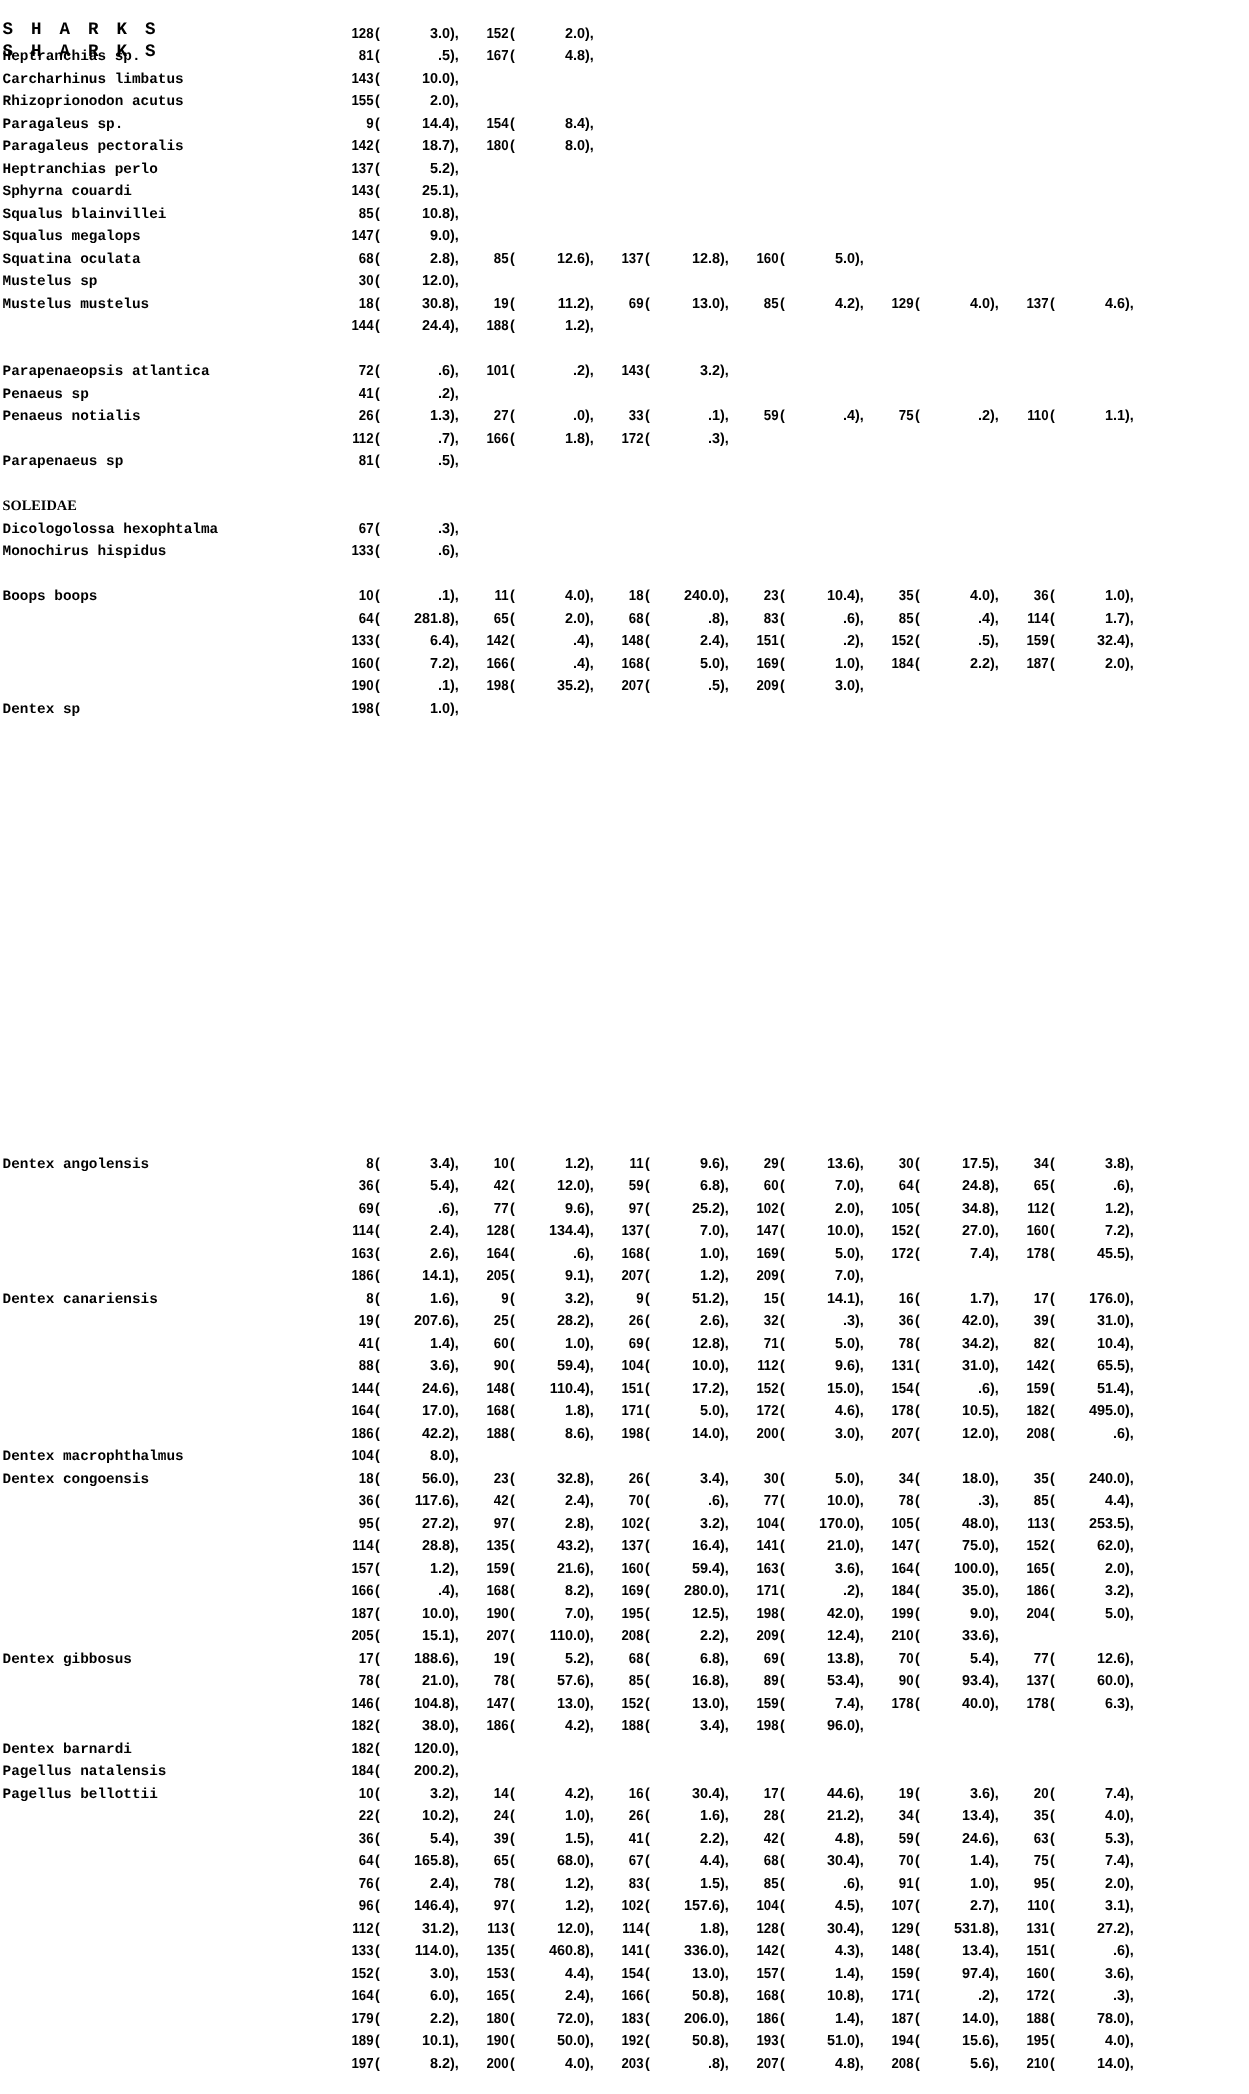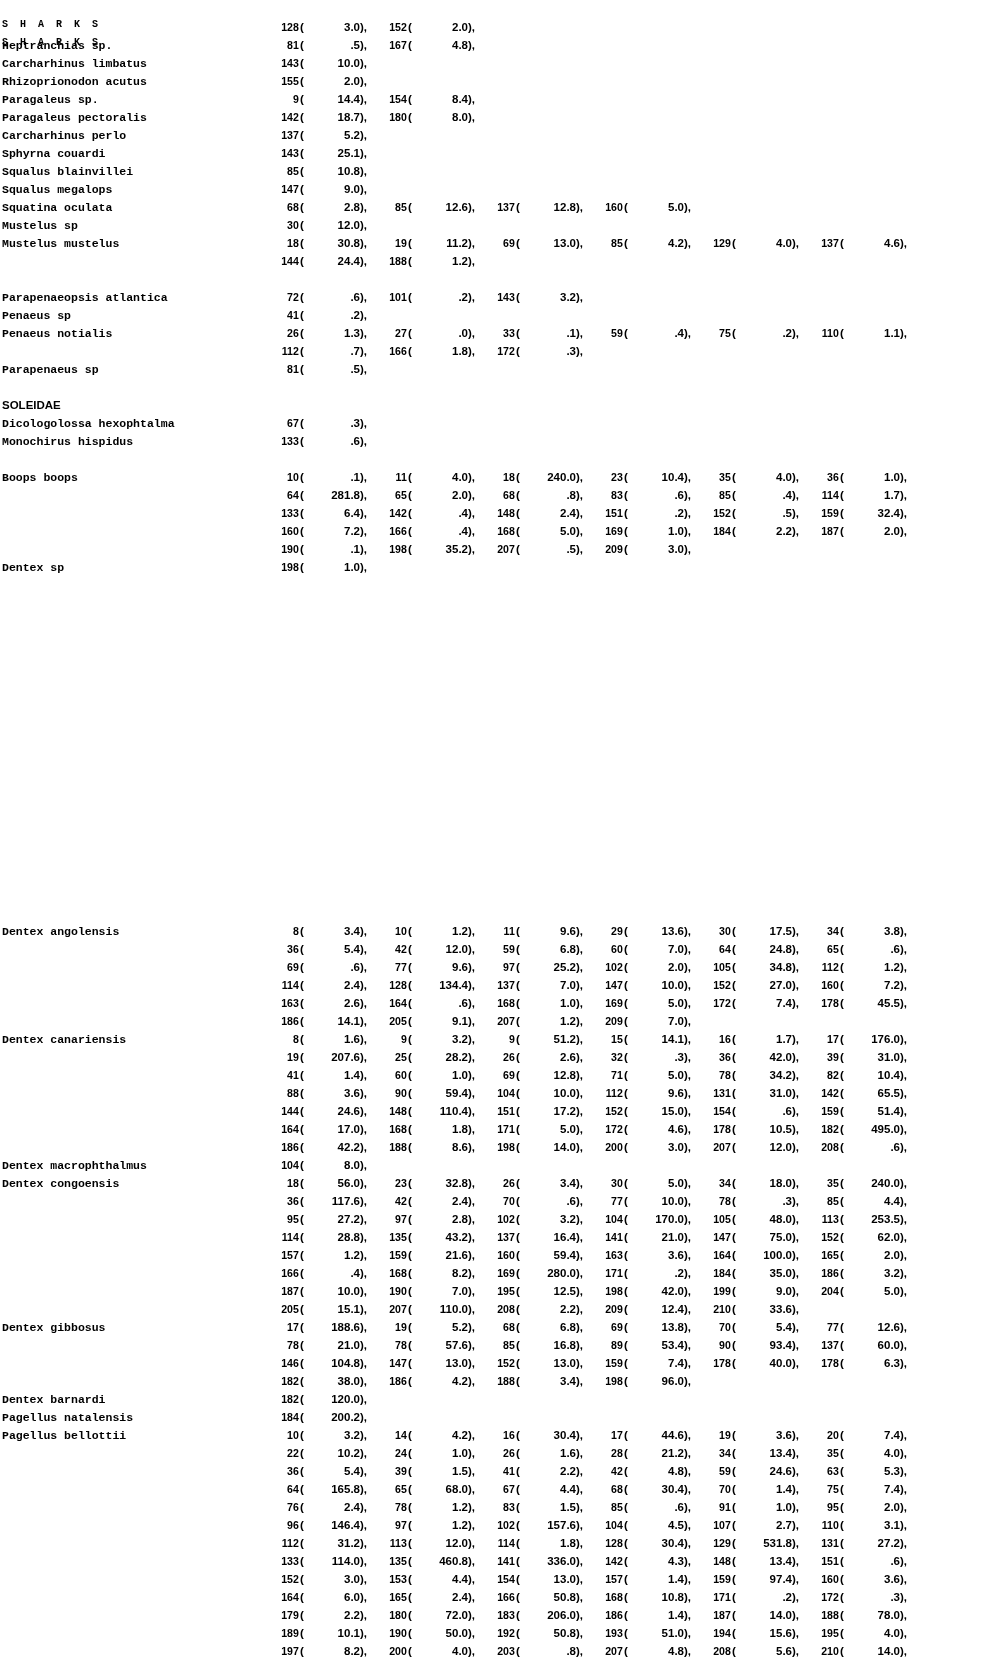--- a/index.html
+++ b/index.html
@@ -8,41 +8,41 @@
       font-family: "DejaVu Sans Mono", monospace;
       color: #000;
     }
     .block { position: absolute; left: 2px; width: 990px; }
     .line {
       display: flex; height: 18px; align-items: center;
       font-size: 11.2px; font-weight: bold; white-space: pre;
       letter-spacing: 0px;
     }
     .name { width: 268px; font-family: "Liberation Mono", monospace; font-size: 11.5px; }
-    .heading { font-family: "Liberation Mono", monospace; font-size: 10px; letter-spacing: 3px; margin-top: 30px; }
-    .family { font-family: Liberation Sans, sans-serif; font-size: 11.5px; }
+    .heading { font-family: "Liberation Mono", monospace; font-size: 14px; letter-spacing: 3px; margin-top: 30px; }
+    .family { font-family: Liberation Serif, serif; font-size: 11.5px; }
     .vals { display: flex; }
     .e { display: flex; width: 108px; }
     .st { width: 30px; text-align: right; font-family: "Liberation Sans", sans-serif; font-size: 11.5px; transform: scaleX(0.92); }
     .vl { width: 54px; text-align: right; font-family: "Liberation Sans", sans-serif; font-size: 11.5px; }
     .pr { width: 6px; font-family: "Liberation Sans", sans-serif; font-size: 11.5px; }
     .gap { height: 18px; }
   </style>
 </head>
 <body>
 
 <div class="block" id="block-top" style="top:0px;">
     <div class="line"><span class="heading">S H A R K S</span></div>
     <div class="line"><span class="name heading">S H A R K S</span><span class="vals"><span class="e"><span class="st">128</span><span class="pr">(</span><span class="vl">3.0</span><span class="pr">),</span></span><span class="e"><span class="st">152</span><span class="pr">(</span><span class="vl">2.0</span><span class="pr">),</span></span></span></div>
     <div class="line"><span class="name">Heptranchias sp.</span><span class="vals"><span class="e"><span class="st">81</span><span class="pr">(</span><span class="vl">.5</span><span class="pr">),</span></span><span class="e"><span class="st">167</span><span class="pr">(</span><span class="vl">4.8</span><span class="pr">),</span></span></span></div>
     <div class="line"><span class="name">Carcharhinus limbatus</span><span class="vals"><span class="e"><span class="st">143</span><span class="pr">(</span><span class="vl">10.0</span><span class="pr">),</span></span></span></div>
     <div class="line"><span class="name">Rhizoprionodon acutus</span><span class="vals"><span class="e"><span class="st">155</span><span class="pr">(</span><span class="vl">2.0</span><span class="pr">),</span></span></span></div>
     <div class="line"><span class="name">Paragaleus sp.</span><span class="vals"><span class="e"><span class="st">9</span><span class="pr">(</span><span class="vl">14.4</span><span class="pr">),</span></span><span class="e"><span class="st">154</span><span class="pr">(</span><span class="vl">8.4</span><span class="pr">),</span></span></span></div>
     <div class="line"><span class="name">Paragaleus pectoralis</span><span class="vals"><span class="e"><span class="st">142</span><span class="pr">(</span><span class="vl">18.7</span><span class="pr">),</span></span><span class="e"><span class="st">180</span><span class="pr">(</span><span class="vl">8.0</span><span class="pr">),</span></span></span></div>
-    <div class="line"><span class="name">Carcharhinus perlo</span><span class="vals"><span class="e"><span class="st">137</span><span class="pr">(</span><span class="vl">5.2</span><span class="pr">),</span></span></span></div>
+    <div class="line"><span class="name">Heptranchias perlo</span><span class="vals"><span class="e"><span class="st">137</span><span class="pr">(</span><span class="vl">5.2</span><span class="pr">),</span></span></span></div>
     <div class="line"><span class="name">Sphyrna couardi</span><span class="vals"><span class="e"><span class="st">143</span><span class="pr">(</span><span class="vl">25.1</span><span class="pr">),</span></span></span></div>
     <div class="line"><span class="name">Squalus blainvillei</span><span class="vals"><span class="e"><span class="st">85</span><span class="pr">(</span><span class="vl">10.8</span><span class="pr">),</span></span></span></div>
     <div class="line"><span class="name">Squalus megalops</span><span class="vals"><span class="e"><span class="st">147</span><span class="pr">(</span><span class="vl">9.0</span><span class="pr">),</span></span></span></div>
     <div class="line"><span class="name">Squatina oculata</span><span class="vals"><span class="e"><span class="st">68</span><span class="pr">(</span><span class="vl">2.8</span><span class="pr">),</span></span><span class="e"><span class="st">85</span><span class="pr">(</span><span class="vl">12.6</span><span class="pr">),</span></span><span class="e"><span class="st">137</span><span class="pr">(</span><span class="vl">12.8</span><span class="pr">),</span></span><span class="e"><span class="st">160</span><span class="pr">(</span><span class="vl">5.0</span><span class="pr">),</span></span></span></div>
     <div class="line"><span class="name">Mustelus sp</span><span class="vals"><span class="e"><span class="st">30</span><span class="pr">(</span><span class="vl">12.0</span><span class="pr">),</span></span></span></div>
     <div class="line"><span class="name">Mustelus mustelus</span><span class="vals"><span class="e"><span class="st">18</span><span class="pr">(</span><span class="vl">30.8</span><span class="pr">),</span></span><span class="e"><span class="st">19</span><span class="pr">(</span><span class="vl">11.2</span><span class="pr">),</span></span><span class="e"><span class="st">69</span><span class="pr">(</span><span class="vl">13.0</span><span class="pr">),</span></span><span class="e"><span class="st">85</span><span class="pr">(</span><span class="vl">4.2</span><span class="pr">),</span></span><span class="e"><span class="st">129</span><span class="pr">(</span><span class="vl">4.0</span><span class="pr">),</span></span><span class="e"><span class="st">137</span><span class="pr">(</span><span class="vl">4.6</span><span class="pr">),</span></span></span></div>
     <div class="line"><span class="name"></span><span class="vals"><span class="e"><span class="st">144</span><span class="pr">(</span><span class="vl">24.4</span><span class="pr">),</span></span><span class="e"><span class="st">188</span><span class="pr">(</span><span class="vl">1.2</span><span class="pr">),</span></span></span></div>
     <div class="gap"></div>
     <div class="line"><span class="name">Parapenaeopsis atlantica</span><span class="vals"><span class="e"><span class="st">72</span><span class="pr">(</span><span class="vl">.6</span><span class="pr">),</span></span><span class="e"><span class="st">101</span><span class="pr">(</span><span class="vl">.2</span><span class="pr">),</span></span><span class="e"><span class="st">143</span><span class="pr">(</span><span class="vl">3.2</span><span class="pr">),</span></span></span></div>
     <div class="line"><span class="name">Penaeus sp</span><span class="vals"><span class="e"><span class="st">41</span><span class="pr">(</span><span class="vl">.2</span><span class="pr">),</span></span></span></div>

